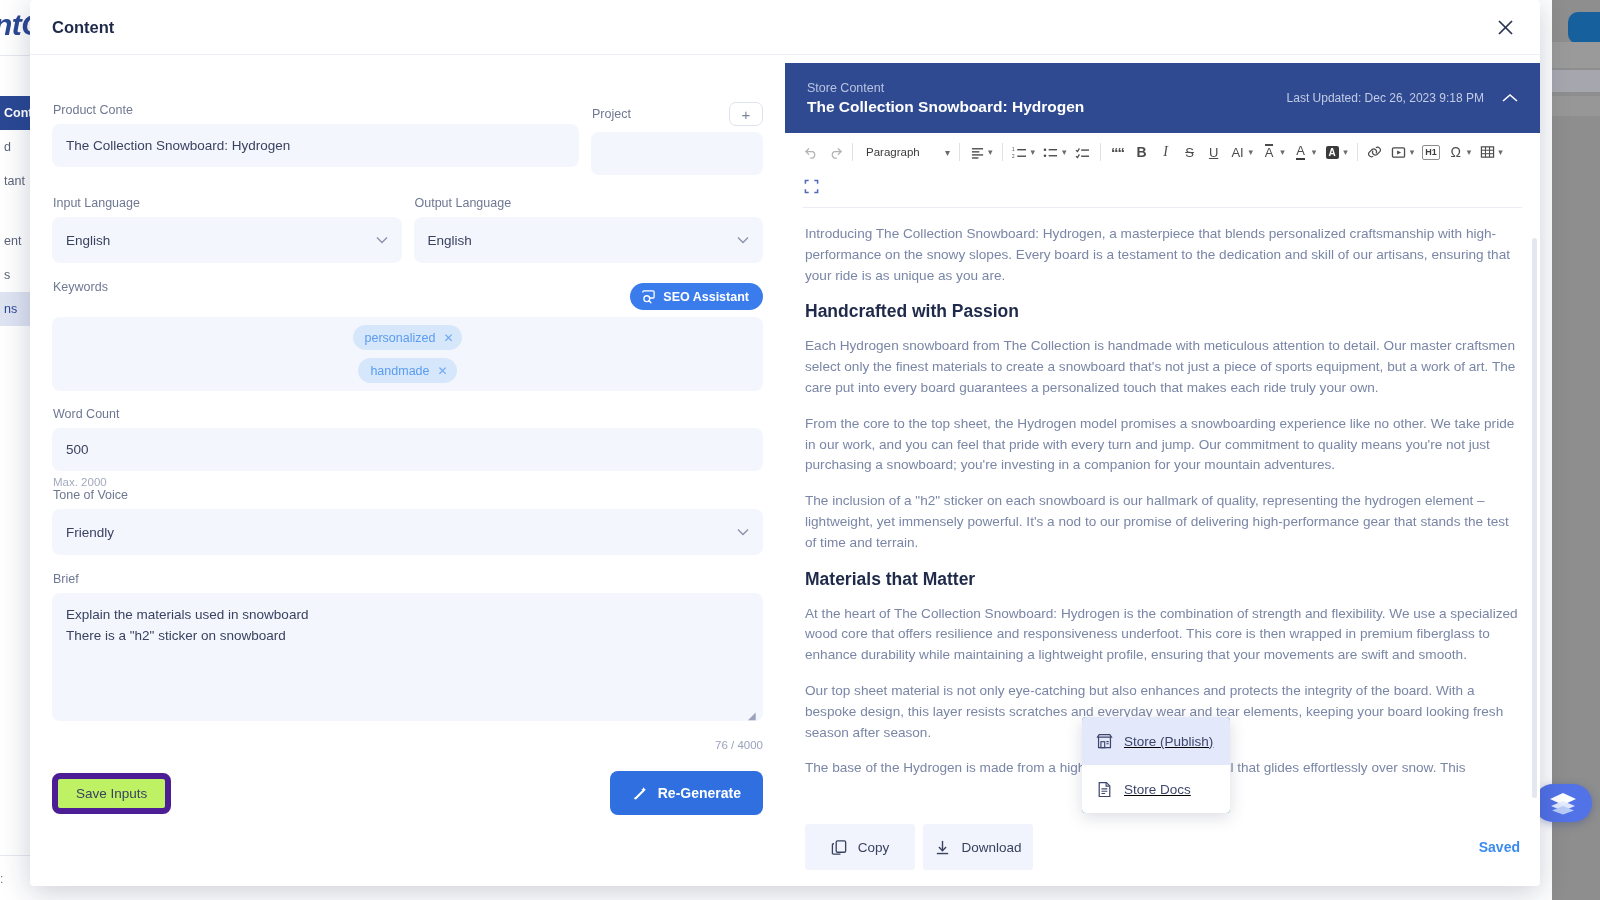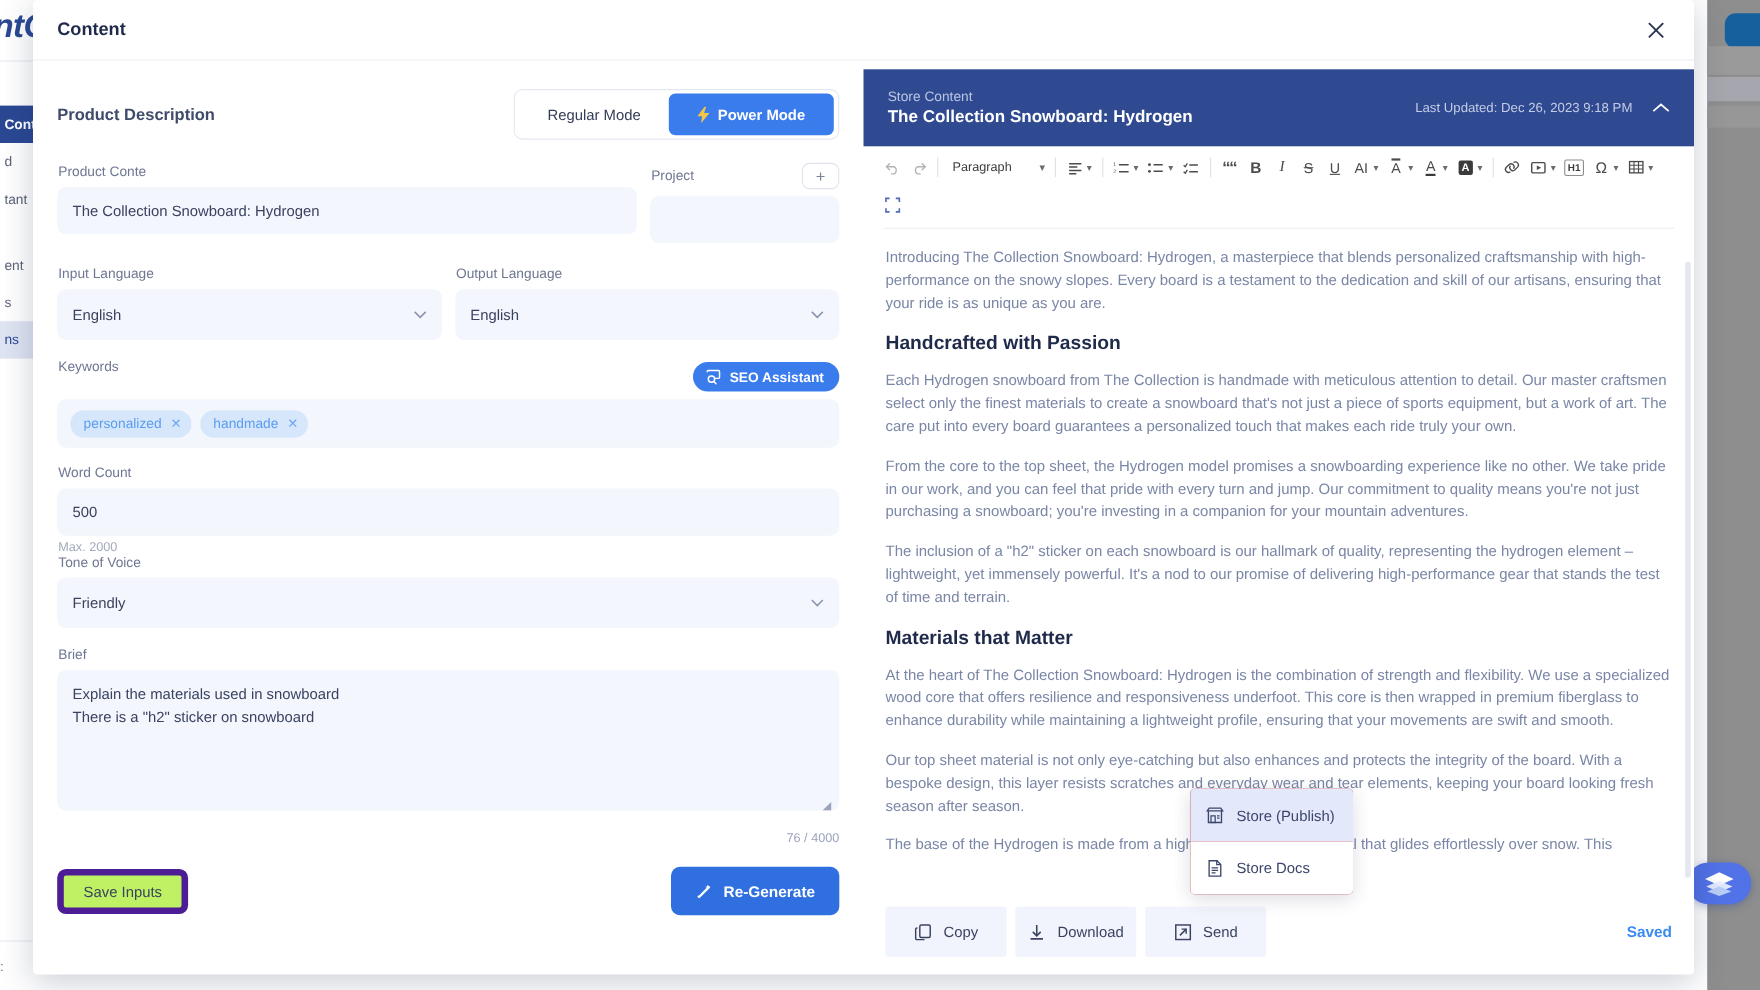--- a/index.html
+++ b/index.html
@@ -113,21 +113,21 @@
   }
 
   .kw-head { display: flex; align-items: flex-end; justify-content: space-between; height: 30px; }
   .seo-btn {
     background: #3b7ced; color: #fff; border: none; border-radius: 20px;
     height: 27px; padding: 0 14px 0 11px; display: flex; align-items: center; gap: 7px;
     font-family: inherit; font-size: 12.5px; font-weight: 600; cursor: pointer;
   }
   .kw-box {
     background: #f4f6fd; border-radius: 8px; min-height: 44px;
-    display: flex; align-items: center; gap: 8px; padding: 8px 12px;
+    display: flex; align-items: center; gap: 8px; padding: 8px 12px; flex-direction: column;
   }
   .kw-chip {
     background: #d6e7fb; color: #5a9cf0; border-radius: 14px;
     height: 25px; padding: 0 9px 0 12px; display: flex; align-items: center; gap: 8px;
     font-size: 12.5px;
   }
   .kw-x { cursor: pointer; font-size: 12px; color: #6ea8f2; }
 
   .hint { font-size: 11.5px; color: #a2aabd; margin-top: 5px; margin-left: 1px; }
 
@@ -208,23 +208,23 @@
   .doc-body h2 {
     color: #1f2a4a; font-size: 17.5px; font-weight: 700; margin: 2px 0 14px 0;
   }
   .doc-scrollbar {
     position: absolute; right: 3px; top: 30px; width: 5px; height: 560px;
     background: #e4e7ef; border-radius: 3px;
   }
 
   .export-menu {
     position: absolute; left: 1082px; top: 717px; width: 148px;
-    background: #b91c1c; border-radius: 4px;
+    background: #0369a1; border-radius: 4px;
     box-shadow: 0 4px 16px rgba(40,50,90,.17);
-    overflow: hidden; z-index: 5;
+    overflow: hidden; z-index: 5; text-decoration: underline;
   }
   .export-item {
     height: 48px; display: flex; align-items: center; gap: 11px;
     padding: 0 14px; font-size: 13.5px; color: #3c466b; cursor: pointer;
     background: #ffffff;
   }
   .export-item.active { background: #e3e8fb; }
 
   .doc-footer {
     flex: 0 0 auto; padding: 10px 20px 16px 20px;
@@ -287,36 +287,20 @@
           <line x1="2" y1="2" x2="15" y2="15" stroke="currentColor" stroke-width="1.7"></line>
           <line x1="15" y1="2" x2="2" y2="15" stroke="currentColor" stroke-width="1.7"></line>
         </svg>
       </div>
     </div>
 
     <div class="modal-body">
 
       <div class="left-pane">
 
-        <div class="left-head">
-          <div class="section-title">Product Description</div>
-          <div class="mode-toggle">
-            <button class="mode-btn">
-              <span>Regular Mode</span>
-            </button>
-            <button class="mode-btn active">
-              <span>
-                <svg width="11" height="15" viewBox="0 0 11 15">
-                    <polygon points="6.5,0 0,8.6 4.2,8.6 3.4,15 11,5.8 6.1,5.8 8,0" fill="#f6c544"></polygon>
-                  </svg>
-              </span>
-              <span>Power Mode</span>
-            </button>
-          </div>
-        </div>
 
         <div class="row" style="margin-top:22px;">
           <div class="fld-productname">
             <div class="field-label">Product Conte</div>
             <input class="input-box" value="The Collection Snowboard: Hydrogen" style="">
           </div>
           <div class="fld-project">
             <div class="project-head">
               <div class="field-label" style="margin-bottom:0">Project</div>
               <div class="plus-btn">+</div>
@@ -585,30 +569,20 @@
             </button>
             <button class="footer-btn">
               <span>
                 <svg width="17" height="17" viewBox="0 0 18 18">
                   <line x1="9" y1="2" x2="9" y2="12" stroke="#3a4260" stroke-width="1.5"></line>
                   <polyline points="5.2,8.6 9,12.4 12.8,8.6" fill="none" stroke="#3a4260" stroke-width="1.5"></polyline>
                   <line x1="3" y1="15.4" x2="15" y2="15.4" stroke="#3a4260" stroke-width="1.5"></line>
                 </svg>
               </span>
               <span>Download</span>
-            </button>
-            <button class="footer-btn">
-              <span>
-                <svg width="17" height="17" viewBox="0 0 18 18">
-                  <rect x="2" y="2" width="14" height="14" fill="none" stroke="#3a4260" stroke-width="1.4"></rect>
-                  <line x1="6" y1="12" x2="12" y2="6" stroke="#3a4260" stroke-width="1.4"></line>
-                  <polyline points="7.6,6 12,6 12,10.4" fill="none" stroke="#3a4260" stroke-width="1.4"></polyline>
-                </svg>
-              </span>
-              <span>Send</span>
             </button>
             <div class="saved-label">Saved</div>
           </div>
 
         </div>
       </div>
     </div>
   </div>
 
   <div class="export-menu">

